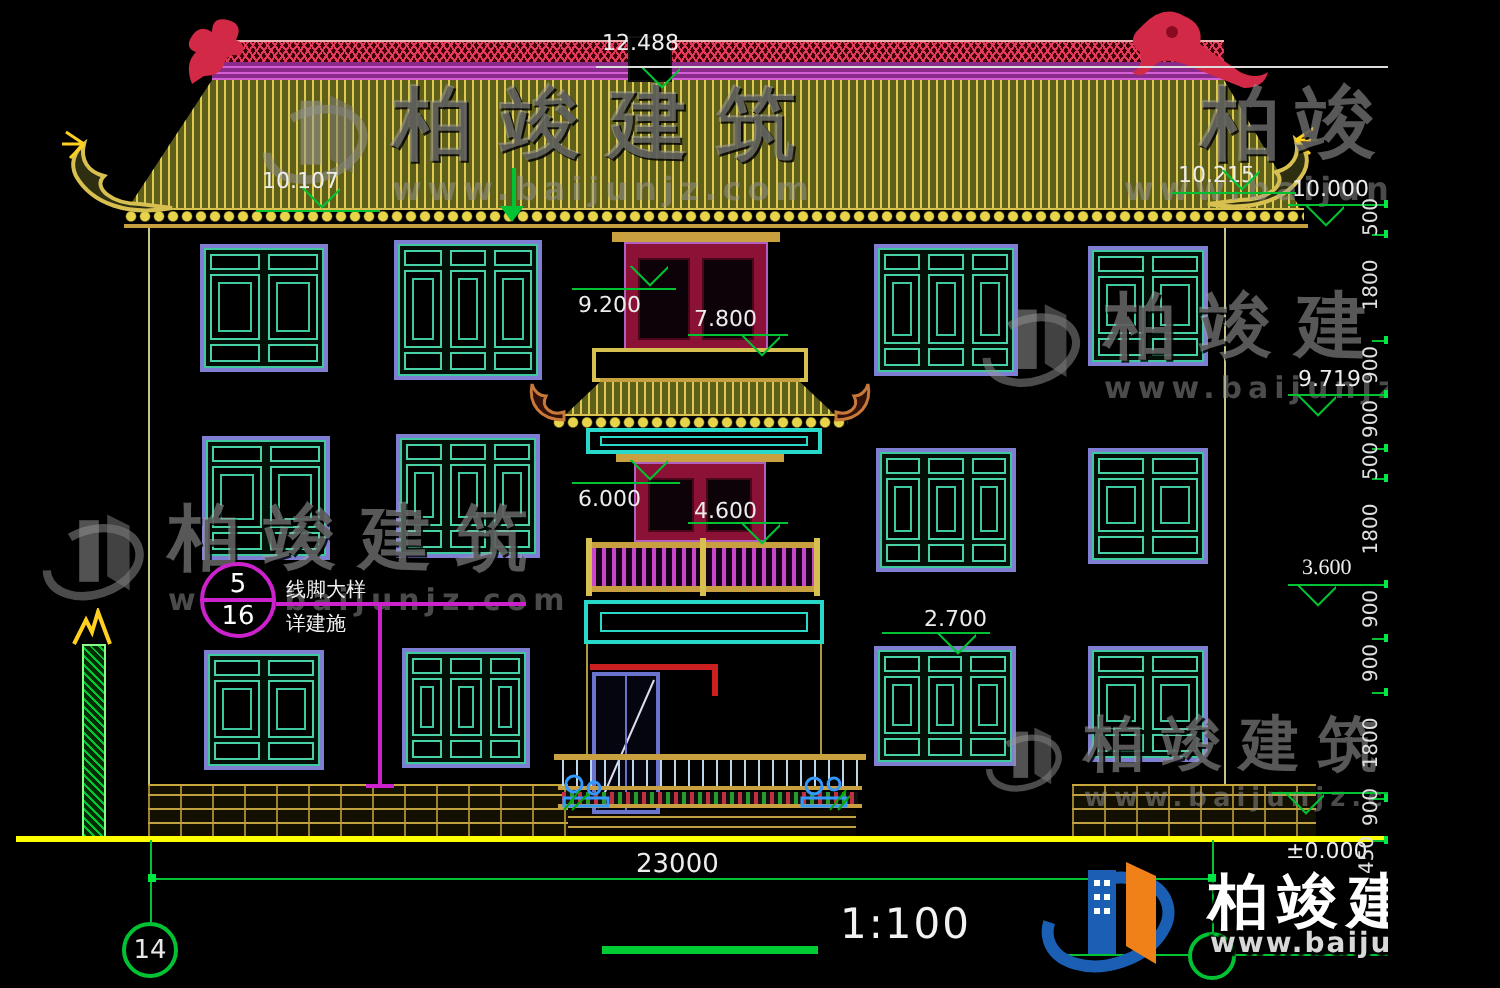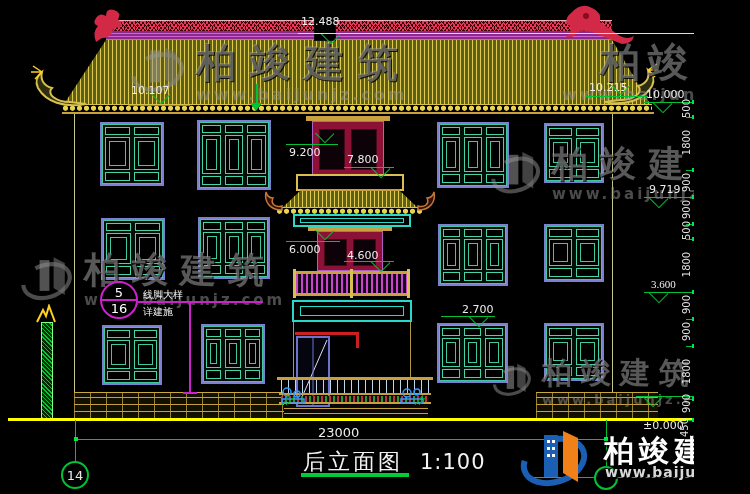--- a/index.html
+++ b/index.html
@@ -490,21 +490,20 @@
     <span>5</span><br>
     <span>16</span>
   </div>
   <div class="abs mag" style="left:102px;top:299px;width:34px;height:2px;z-index:9;"></div>
   <span class="cn" style="left:143px;top:288px;">线脚大样</span>
   <span class="cn" style="left:143px;top:305px;">详建施</span>
   <div class="abs mag" style="left:138px;top:301px;width:125px;height:2px;z-index:8;"></div>
   <div class="abs mag" style="left:189px;top:301px;width:2px;height:93px;z-index:8;"></div>
   <div class="abs mag" style="left:183px;top:392px;width:14px;height:2px;z-index:8;"></div>
 
-  <span class="title" style="left:303px;top:447px;">后立面图</span>
   <div class="abs" style="left:301px;top:473px;width:108px;height:4px;background:#00cc33;z-index:8;"></div>
   <span class="title" style="left:420px;top:450px;font-size:21px;letter-spacing:1px;">1:100</span>
 
   <div class="wm" style="left:130px;top:42px;">
     <svg width="58" height="56" viewBox="0 0 80 70">
       <ellipse cx="38" cy="38" rx="34" ry="23" fill="none" stroke="rgba(150,150,150,.5)" stroke-width="6" transform="rotate(-18 38 38)" stroke-dasharray="95 30"></ellipse>
       <rect x="28" y="8" width="14" height="44" fill="rgba(150,150,150,.55)"></rect>
       <polygon points="48,4 64,12 64,58 48,48" fill="rgba(120,120,120,.55)"></polygon>
     </svg>
     <div>

